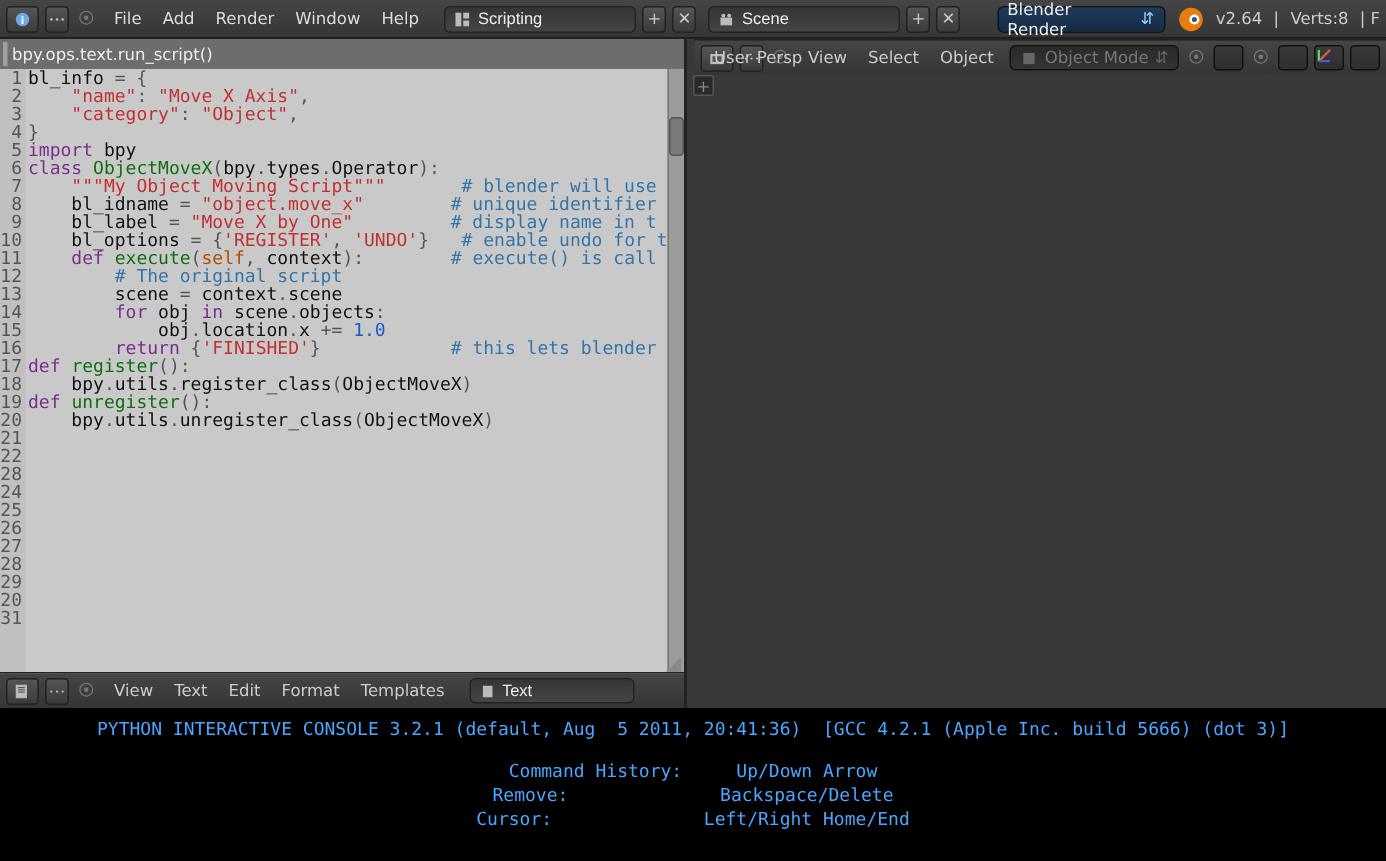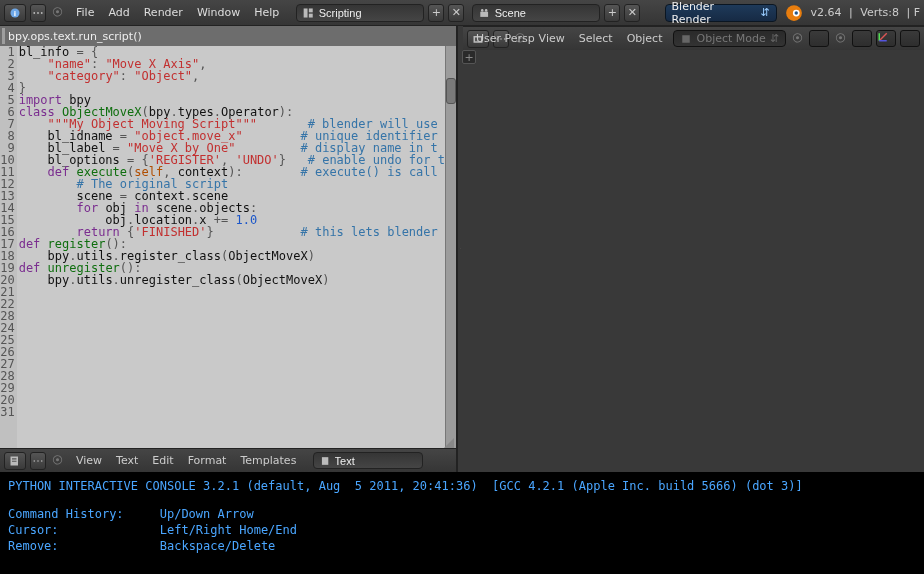--- a/index.html
+++ b/index.html
@@ -176,21 +176,21 @@
 
   
   .console {
     height: 102px;
     background:#000; color:#eee;
     font-family:"DejaVu Sans Mono","Courier New",monospace;
     font-size:12px; line-height:16px;
     padding:6px 8px 0;
     overflow:hidden;
   }
-  .console .blue { color:#4aa6ff; }
+  .console .blue { color:#4aa6ff;text-align:center; }
   .console-line { white-space:pre; }
 
   .corner-tri {
     position:absolute; width:0;height:0;
     border-style:solid;
   }
 </style>
 </head>
 <body>
 
@@ -422,15 +422,15 @@
       </div>
       <div class="shade-btn"></div>
     </div>
   </div>
 </div>
 
 <div class="console">
   <div class="console-line blue">PYTHON INTERACTIVE CONSOLE 3.2.1 (default, Aug  5 2011, 20:41:36)  [GCC 4.2.1 (Apple Inc. build 5666) (dot 3)]</div>
   <div style="height:12px"></div>
   <div class="console-line blue"><span>Command History:</span><span>     </span><span>Up/Down Arrow</span></div>
+  <div class="console-line blue"><span>Remove:</span><span>              </span><span>Backspace/Delete</span></div>
   <div class="console-line blue"><span>Cursor:</span><span>              </span><span>Left/Right Home/End</span></div>
-  <div class="console-line blue"><span>Remove:</span><span>              </span><span>Backspace/Delete</span></div>
 </div>
 
 </body></html>

